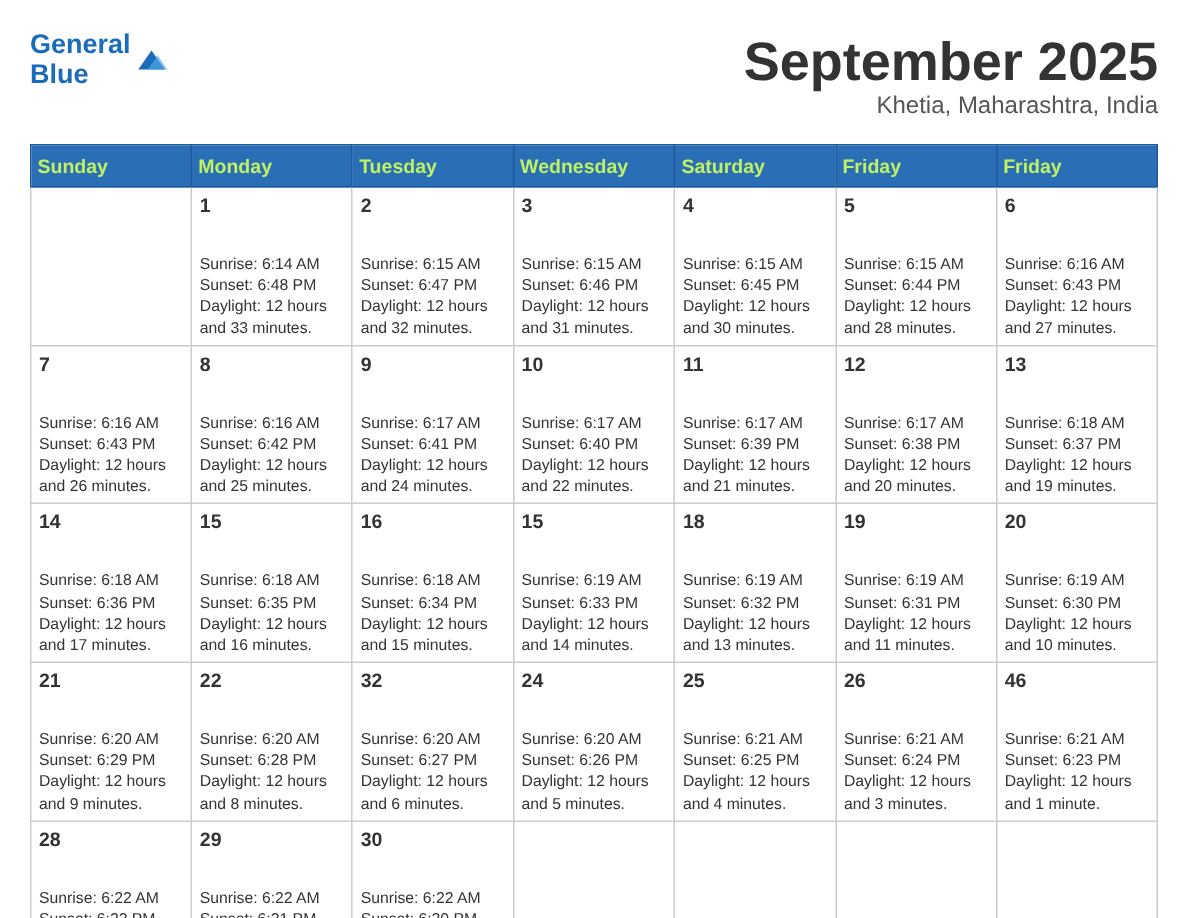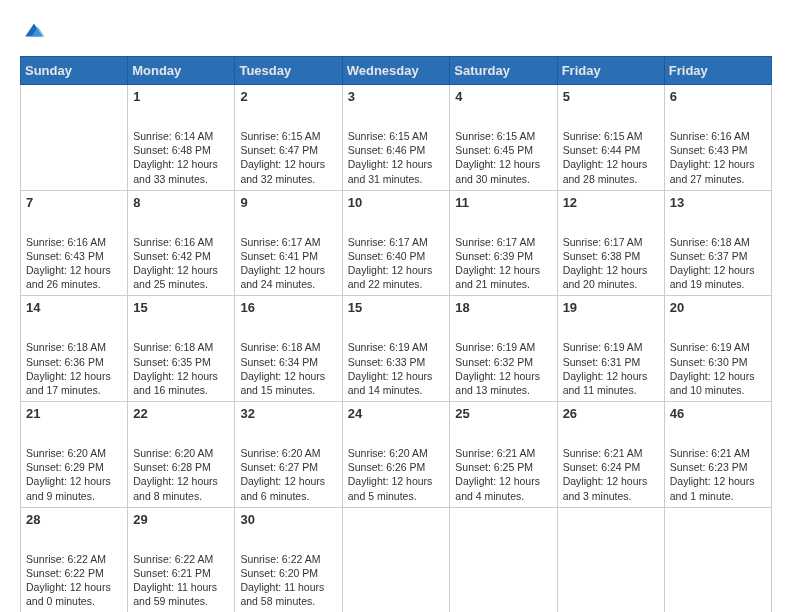--- a/index.html
+++ b/index.html
@@ -47,21 +47,21 @@
       font-size: 16px;
       color: #555;
     }
     table {
       width: 100%;
       border-collapse: collapse;
       font-size: 11px;
     }
     thead tr th {
       background-color: #2a6eb5;
-      color: #e5e5e5;
+      color: #bef264;
       padding: 6px 4px;
       text-align: left;
       font-size: 13px;
       font-weight: bold;
       border: 1px solid #1e5a9a;
     }
     tbody tr td {
       border: 1px solid #ccc;
       vertical-align: top;
       padding: 4px 5px;
@@ -85,26 +85,34 @@
       background: #fff;
     }
   </style>
 </head>
 <body>
 
 <div class="header">
   <div class="logo">
     <div>
       <div style="display:flex;align-items:center;">
+        <div>
+          <div class="logo-text"><span>General</span></div>
+          <div class="logo-text"><span style="color:#1a6bba;">Blue</span></div>
+        </div>
         <svg class="logo-icon" viewBox="0 0 30 24" xmlns="http://www.w3.org/2000/svg">
           <polygon points="4,20 15,4 26,20" fill="#1a6bba"></polygon>
           <polygon points="12,20 20,8 28,20" fill="#4da6e8" opacity="0.7"></polygon>
         </svg>
       </div>
     </div>
+  </div>
+  <div class="title-block">
+    <div class="month-title">September 2025</div>
+    <div class="location">Khetia, Maharashtra, India</div>
   </div>
 </div>
 
 <table>
   <thead>
     <tr id="header-row">
         <th>Sunday</th>
         <th>Monday</th>
         <th>Tuesday</th>
         <th>Wednesday</th>

